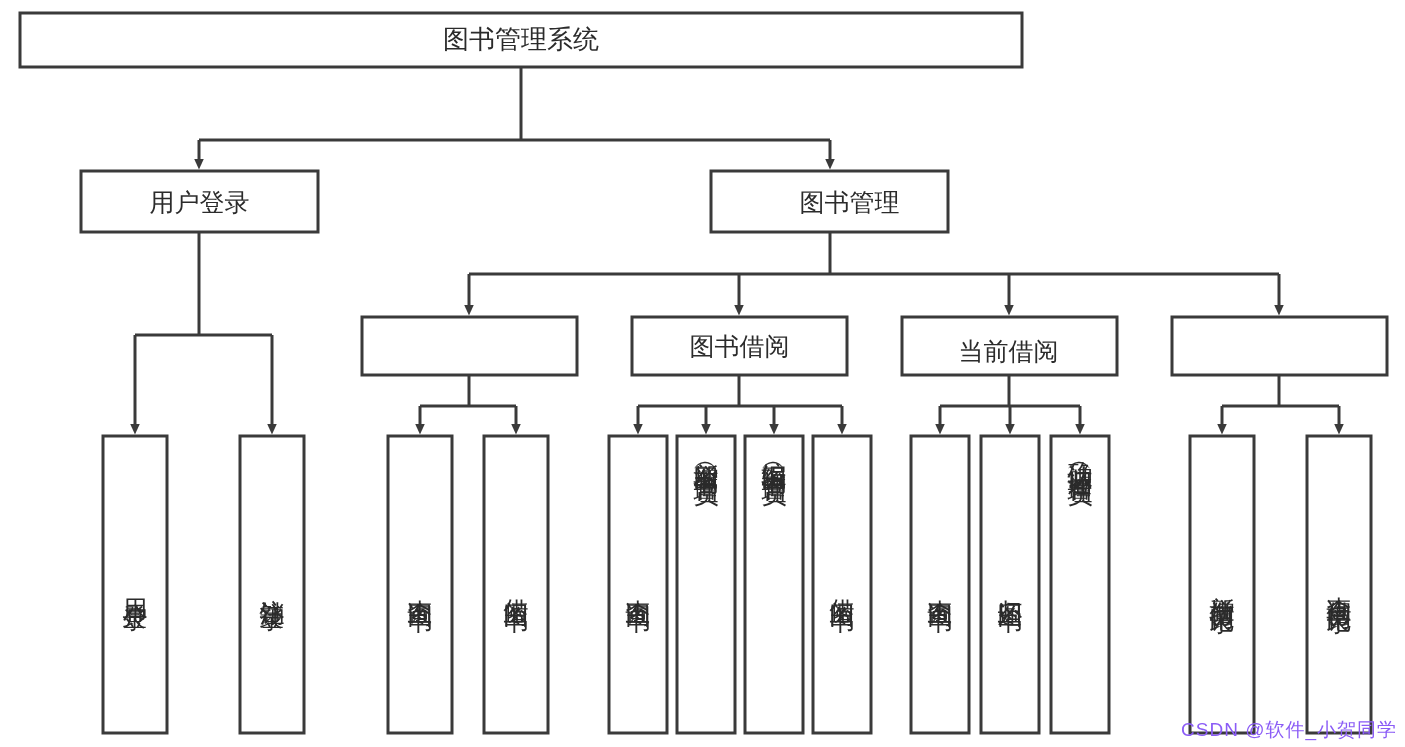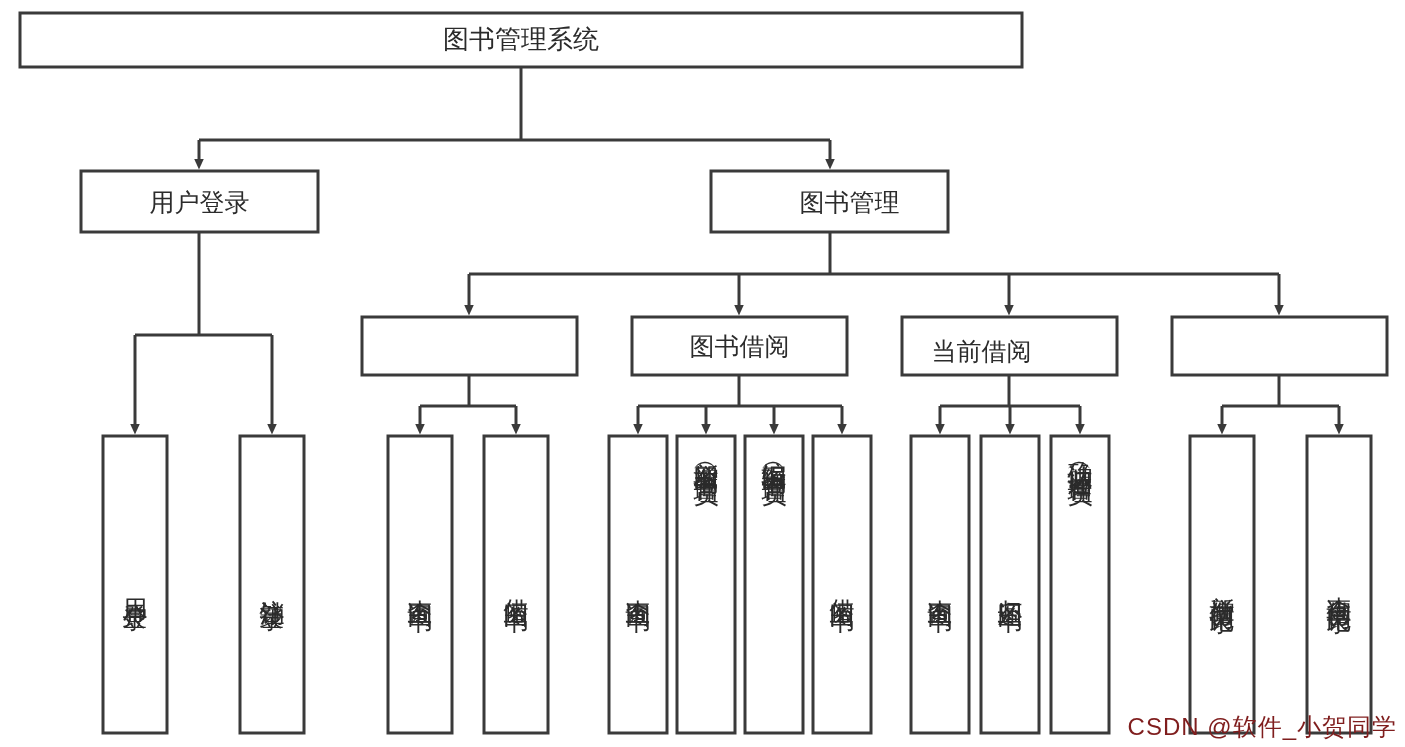--- a/index.html
+++ b/index.html
@@ -25,22 +25,22 @@
   .v-label{
     writing-mode:vertical-rl;
     text-orientation:upright;
     font-size:25px;
     letter-spacing:3px;
     line-height:1;
   }
   .watermark{
     position:absolute;
     right:8px;bottom:4px;
-    font-size:24px;
-    color:#7f1d1d;
+    font-size:19px;
+    color:#8b5cf6;
     letter-spacing:1px;
     white-space:nowrap;
   }
 </style>
 </head>
 <body>
 
 <div id="stage">
 
   <svg width="1405" height="747">
@@ -132,21 +132,21 @@
       <path class="link" d="M1339,406 L1339,425" marker-end="url(#arw)"></path>
     </g>
   </svg>
 
   <div class="node-label h-label root" style="left:20px;top:13px;width:1002px;height:54px;">图书管理系统</div>
 
   <div class="node-label h-label" style="left:81px;top:171px;width:237px;height:61px;">用户登录</div>
   <div class="node-label h-label" style="left:711px;top:171px;width:277px;height:61px;">图书管理</div>
 
   <div class="node-label h-label" style="left:632px;top:317px;width:215px;height:58px;">图书借阅</div>
-  <div class="node-label h-label" style="left:874px;top:317px;width:215px;height:68px;">当前借阅</div>
+  <div class="node-label h-label" style="left:901px;top:317px;width:215px;height:68px;">当前借阅</div>
 
   <div class="node-label v-label" style="left:103px;top:436px;width:64px;height:297px;">用户登录</div>
   <div class="node-label v-label" style="left:240px;top:436px;width:64px;height:297px;">注销登录</div>
 
   <div class="node-label v-label" style="left:388px;top:436px;width:64px;height:297px;">查询图书</div>
   <div class="node-label v-label" style="left:484px;top:436px;width:64px;height:297px;">借阅图书</div>
 
   <div class="node-label v-label" style="left:609px;top:436px;width:58px;height:297px;">查询图书</div>
   <div class="node-label v-label" style="left:677px;top:436px;width:58px;height:297px;justify-content:flex-start;padding-top:6px;box-sizing:border-box;">新增图书（管理员）</div>
   <div class="node-label v-label" style="left:745px;top:436px;width:58px;height:297px;justify-content:flex-start;padding-top:6px;box-sizing:border-box;">编辑图书（管理员）</div>

